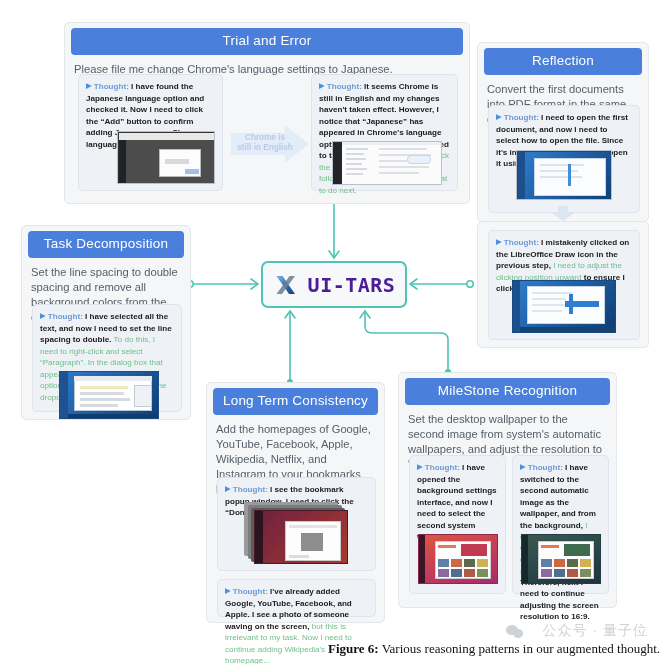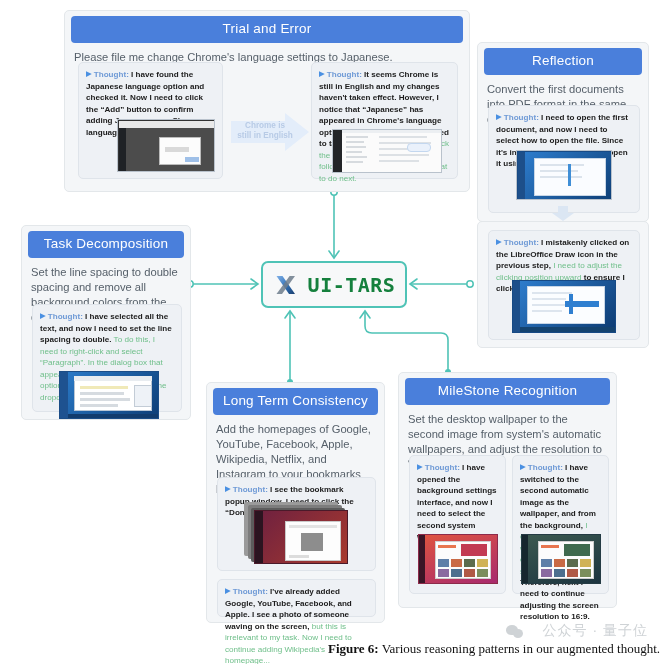--- a/index.html
+++ b/index.html
@@ -70,21 +70,21 @@
     border: 2px solid #4fc3b6;
     border-radius: 7px;
     z-index: 3;
     display: flex; align-items: center; justify-content: center; gap: 2px;
   }
   #hub .wordmark {
     font-family: "DejaVu Sans Mono", monospace;
     font-weight: bold;
     font-size: 20px;
     letter-spacing: .5px;
-    color: #15803d;
+    color: #4c1d95;
     margin-left: 7px;
   }
 
   
   .flowlabel {
     position: absolute;
     color: #b8cbe6;
     font-size: 8.2px;
     line-height: 1.25;
     text-align: center;
@@ -165,21 +165,21 @@
           <stop offset="55%" stop-color="#2f6fb5"></stop>
           <stop offset="100%" stop-color="#1b3f6e"></stop>
         </linearGradient>
       </defs>
       <path d="M3.5,4 L9.5,4 L22,22 L16,22 Z" fill="url(#xg)"></path>
       <path d="M22,4 L16.6,4 L3.5,22 L9,22 Z" fill="#6d7d8c" opacity="0.85"></path>
     </svg>
     <span class="wordmark">UI-TARS</span>
   </div>
 
-  <div class="panel" style="left:64px; top:10px; width:406px; height:182px;">
+  <div class="panel" style="left:64px; top:22px; width:406px; height:182px;">
     <div class="panel-head" style="margin:5px 6px 0;">Trial and Error</div>
     <div class="panel-task">Please file me change Chrome's language settings to Japanese.</div>
 
     <div class="tcard" style="position:absolute; left:13px; top:51px; width:145px; height:117px;">
       <div class="tline">
         <span class="tri">▶</span><span class="tlabel">Thought:</span>
         <span class="bold">I have found the Japanese language option and checked it. Now I need to click the “Add” button to confirm adding Japanese as a Chrome language.</span>
       </div>
       <div class="shot" style="position:absolute; left:38px; top:56px; width:98px; height:53px; background:#4a4a4a;">
         <div style="position:absolute;left:-9px;top:-6px;width:98px;height:53px;background:#cfe0f5;border-radius:2px;"></div>

